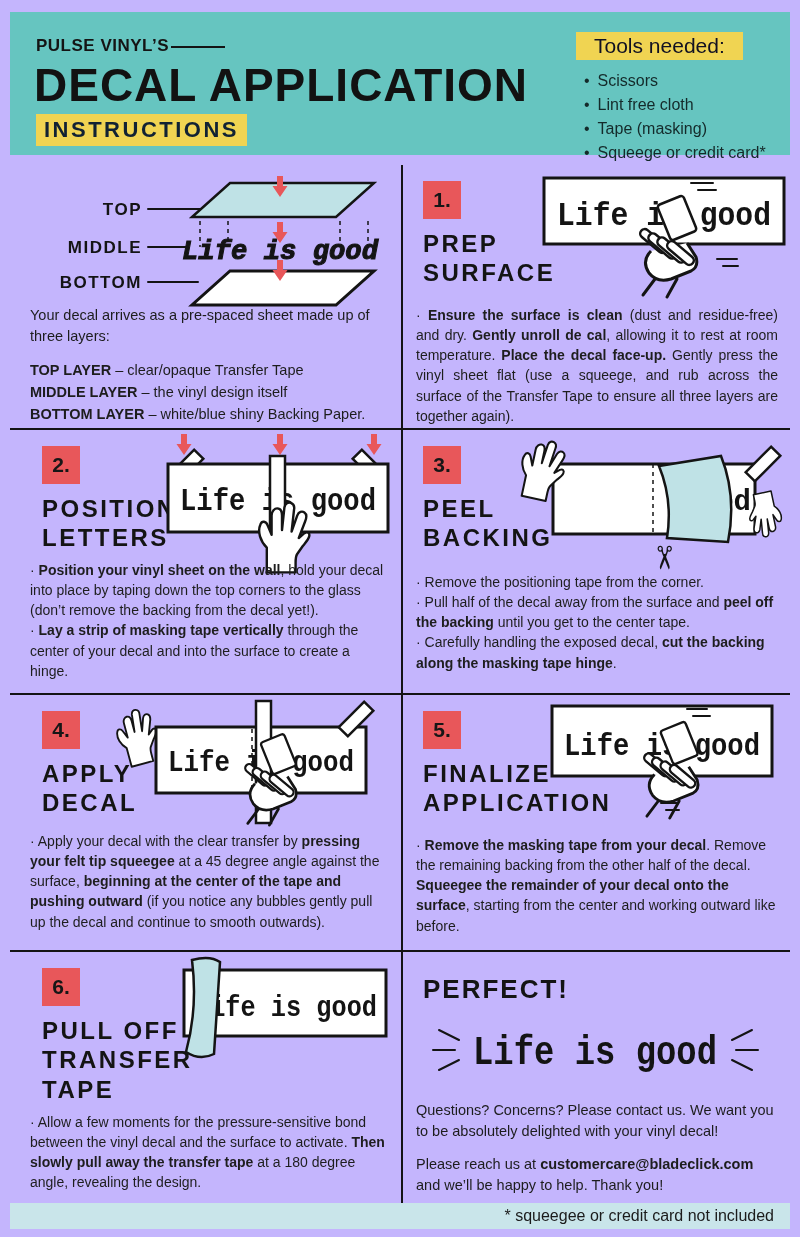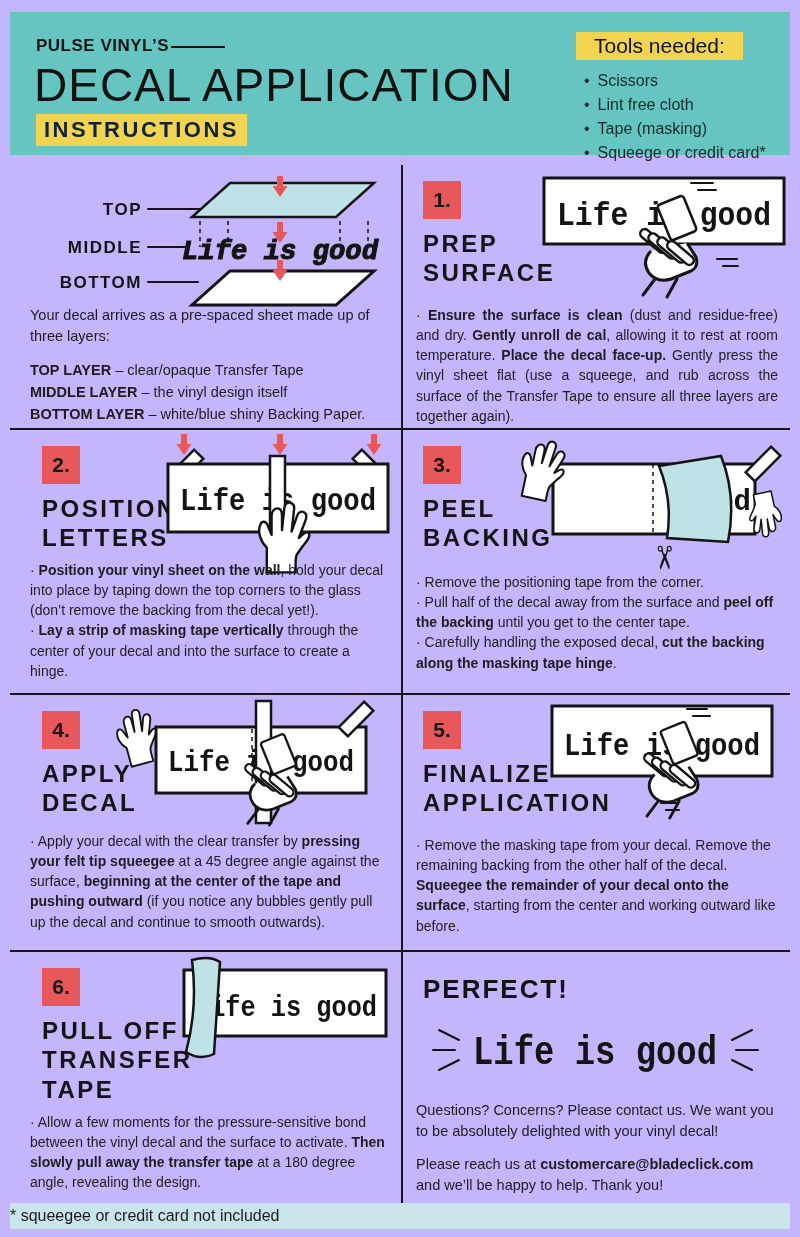--- a/index.html
+++ b/index.html
@@ -8,21 +8,21 @@
   }
   *{margin:0;padding:0;box-sizing:border-box}
   body{background:#fff}
   .page{position:relative;width:800px;height:1237px;background:#c4b5fd;
         font-family:"Liberation Sans",sans-serif;color:#1d1d1d;overflow:hidden}
 
   
   .hd{position:absolute;left:10px;top:12px;width:780px;height:143px;background:var(--teal)}
   .brand{position:absolute;left:26px;top:24px;font-size:17px;font-weight:700;letter-spacing:.5px;color:var(--ink)}
   .brand-line{display:inline-block;width:54px;border-bottom:2px solid var(--ink);transform:translateY(-3px);margin-left:2px}
-  .hd-title{position:absolute;left:24px;top:46px;font-size:46px;font-weight:400;letter-spacing:1px;color:#121212}
+  .hd-title{position:absolute;left:24px;top:46px;font-size:46px;font-weight:700;letter-spacing:1px;color:#121212}
   .hd-sub{position:absolute;left:26px;top:102px;background:var(--yellow);padding:3px 8px;
           font-size:22px;font-weight:700;letter-spacing:2.5px;color:#123}
   .tools{position:absolute;left:566px;top:20px;width:210px}
   .tools-label{display:inline-block;background:var(--yellow);padding:2px 18px;font-size:21px;font-weight:400;color:#112}
   .tools ul{list-style:none;margin-top:9px;margin-left:8px}
   .tools li{font-size:16px;line-height:1.5;color:#142a2a;display:flex;gap:8px}
   .tools .dot{font-size:16px}
 
   
   .content{position:absolute;left:10px;top:165px;width:780px}
@@ -63,21 +63,21 @@
   .layers-list{position:absolute;left:20px;top:194px;width:362px;font-size:14.5px;line-height:1.52;white-space:pre-line}
 
   
   .perfect-title{position:absolute;left:20px;top:22px;font-size:26px;font-weight:800;letter-spacing:2px;color:var(--ink)}
   .perfect-decal{position:absolute;left:20px;top:62px;overflow:visible}
   .perfect-p1{position:absolute;left:13px;top:148px;width:362px;font-size:14.5px;line-height:1.45}
   .perfect-p2{position:absolute;left:13px;top:202px;width:362px;font-size:14.5px;line-height:1.45}
 
   
   .footer{position:absolute;left:10px;top:1203px;width:780px;height:26px;background:var(--footer);
-          text-align:left;font-size:16px;line-height:26px;padding-right:16px;color:#1b1b1b}
+          text-align:right;font-size:16px;line-height:26px;padding-right:16px;color:#1b1b1b}
 
   
   #arw{fill:var(--red)}
   #tape{fill:#fff;stroke:var(--ink);stroke-width:2.5}
   #handup{fill:#fff;stroke:var(--ink);stroke-width:3;stroke-linejoin:round;stroke-linecap:round}
   .box{fill:#fff;stroke:var(--ink);stroke-width:3}
   .decal-t{font-family:"Liberation Mono",monospace;font-weight:700;fill:var(--ink)}
   .ln{stroke:var(--ink);stroke-width:2;fill:none;stroke-linecap:round}
   .dash{stroke:var(--ink);stroke-width:1.5;fill:none;stroke-dasharray:4 4}
   .peel{fill:var(--teal_light);stroke:var(--ink);stroke-width:2.5}
@@ -232,21 +232,21 @@
         <div class="step-num">5.</div>
         <h2 class="step-title">FINALIZE
 APPLICATION</h2>
         <svg class="illus" width="230" height="115" viewBox="0 0 230 115">
           <rect class="box" x="3" y="3" width="220" height="70"></rect>
           <text class="decal-t" x="113" y="52" text-anchor="middle" font-size="31" textLength="196" lengthAdjust="spacingAndGlyphs">Life is good</text>
           <path class="ln" d="M138 6 h20 M144 13 h17"></path>
           <use href="#handgrip" transform="translate(96,22) scale(0.95)"></use>
           <path class="ln" d="M112 100 h17 M117 107 h13"></path>
         </svg>
-        <p class="step-body"><span>· </span><span style="font-weight: 400;">Remove the masking tape from your decal</span><span>. Remove the remaining backing from the other half of the decal. </span><span style="font-weight: 700;">Squeegee the remainder of your decal onto the surface</span><span>, starting from the center and working outward like before.</span></p>
+        <p class="step-body"><span>· </span><span style="font-weight: 700;">Remove the masking tape from your decal</span><span>. Remove the remaining backing from the other half of the decal. </span><span style="font-weight: 700;">Squeegee the remainder of your decal onto the surface</span><span>, starting from the center and working outward like before.</span></p>
       </section>
     </div>
 
     <div class="row r4 bt">
       <section class="cell cl step s6">
         <div class="step-num">6.</div>
         <h2 class="step-title">PULL OFF
 TRANSFER
 TAPE</h2>
         <svg class="illus" width="235" height="112" viewBox="0 0 235 112">

